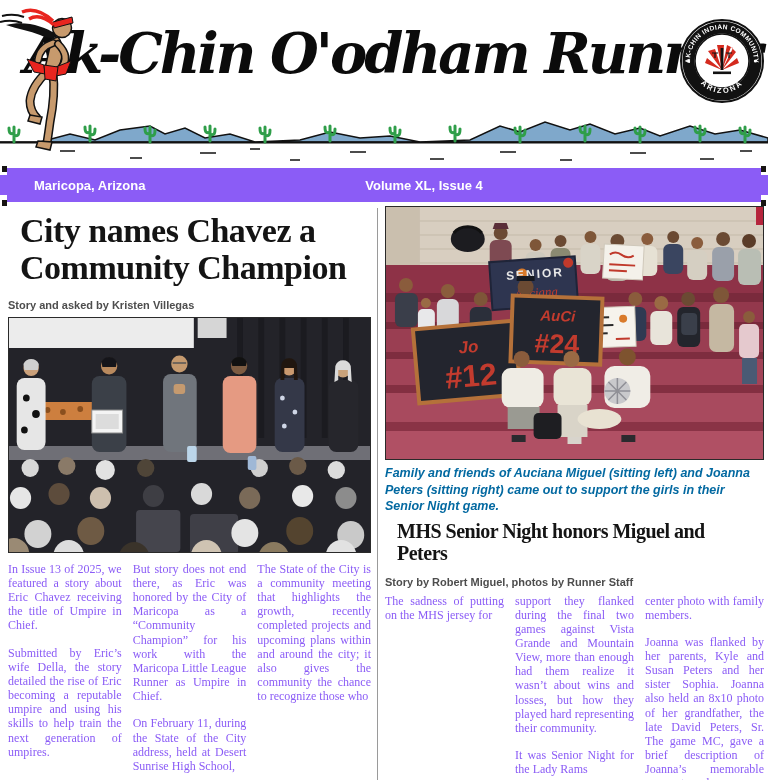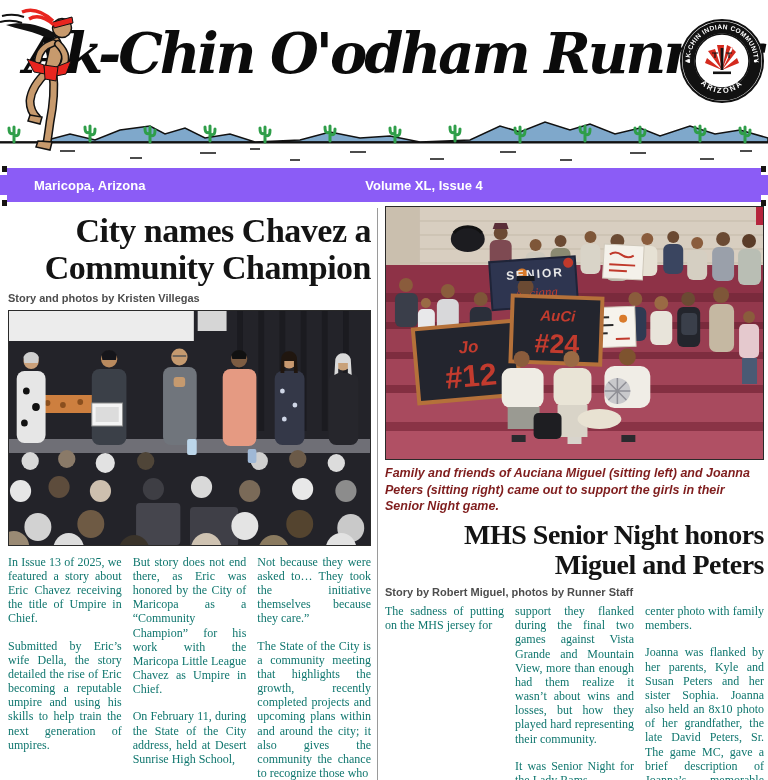--- a/index.html
+++ b/index.html
@@ -29,31 +29,31 @@
   .cm-tl{left:2px;top:166px;} .cm-tr{left:761px;top:166px;}
   .cm-bl{left:2px;top:200px;} .cm-br{left:761px;top:200px;}
 
   
   .main{position:absolute;left:0;top:204px;width:768px;height:576px;display:flex;}
   .article-left{width:377px;box-sizing:border-box;padding:4px 6px 0 8px;}
   .v-rule{width:1px;background:#9a9a9a;margin-top:4px;}
   .article-right{width:390px;box-sizing:border-box;padding:2px 4px 0 7px;}
 
   .headline{font-family:"Liberation Serif", serif;font-weight:bold;color:#141414;
-            text-align:right;line-height:1.1;letter-spacing:-0.5px;margin:0;}
+            text-align:left;line-height:1.1;letter-spacing:-0.5px;margin:12px;}
   .headline-left{font-size:34px;margin-top:4px;}
-  .headline-right{font-size:28px;margin-top:5px;}
+  .headline-right{font-size:20px;margin-top:5px;}
   .byline{font-family:"Liberation Sans", sans-serif;font-weight:bold;font-size:11px;
           color:#4d4d4d;margin:5px 0 6px 0;}
   .photo-frame{border:1px solid #2a2a2a;line-height:0;}
   .caption{font-family:"Liberation Sans", sans-serif;font-weight:bold;font-style:italic;
-           font-size:12.5px;line-height:1.32;color:#7f1d1d;margin-top:5px;}
+           font-size:12.5px;line-height:1.32;color:#0369a1;margin-top:5px;}
   .cols{display:flex;gap:11px;margin-top:9px;}
   .col{flex:1;min-width:0;}
-  .col p{font-size:12px;line-height:1.18;text-align:justify;color:#0f766e;margin:0 0 13px 0;}
+  .col p{font-size:12px;line-height:1.18;text-align:justify;color:#8b5cf6;margin:0 0 13px 0;}
 </style>
 </head>
 <body>
 
 <div class="page">
 
   <header class="masthead">
 
     <svg class="desert-svg" width="768" height="70" viewBox="0 0 768 70">
       <defs>
@@ -162,21 +162,21 @@
   </div>
   <div class="corner-mark cm-tl"></div>
   <div class="corner-mark cm-tr"></div>
   <div class="corner-mark cm-bl"></div>
   <div class="corner-mark cm-br"></div>
 
   <main class="main">
 
     <section class="article-left">
       <h1 class="headline headline-left">City names Chavez a Community Champion</h1>
-      <div class="byline">Story and photos by Kristen Villegas</div>
+      <div class="byline">Story and asked by Kristen Villegas</div>
 
       <div class="photo-frame">
         <svg width="100%" height="234" viewBox="0 0 375 234" preserveAspectRatio="none">
           <rect width="375" height="234" fill="#232329"></rect>
 
           <rect x="0" y="0" width="192" height="30" fill="#ececec"></rect>
           <rect x="196" y="0" width="30" height="20" fill="#d6d6d6"></rect>
 
           <g stroke="#1b1b20" stroke-width="6">
             <line x1="240" y1="0" x2="240" y2="120"></line>
@@ -265,25 +265,24 @@
         </svg>
       </div>
 
 
       <div class="cols">
         <div class="col">
           <p>In Issue 13 of 2025, we featured a story about Eric Chavez receiving the title of Umpire in Chief.</p>
           <p>Submitted by Eric’s wife Della, the story detailed the rise of Eric becoming a reputable umpire and using his skills to help train the next generation of umpires.</p>
         </div>
         <div class="col">
-          <p>But story does not end there, as Eric was honored by the City of Maricopa as a “Community Champion” for his work with the Maricopa Little League Chavez as Umpire in Chief.</p>
+          <p>But story does not end there, as Eric was honored by the City of Maricopa as a “Community Champion” for his work with the Maricopa Little League Runner as Umpire in Chief.</p>
           <p>On February 11, during the State of the City address, held at Desert Sunrise High School,</p>
         </div>
         <div class="col">
-          <p>Not because they were asked to… They took the initiative themselves because they care.”</p>
           <p>The State of the City is a community meeting that highlights the growth, recently completed projects and upcoming plans within and around the city; it also gives the community the chance to recognize those who</p>
         </div>
       </div>
     </section>
 
     <div class="v-rule"></div>
 
     <section class="article-right">
       <div class="photo-frame">
         <svg width="100%" height="252" viewBox="0 0 378 252" preserveAspectRatio="none">

